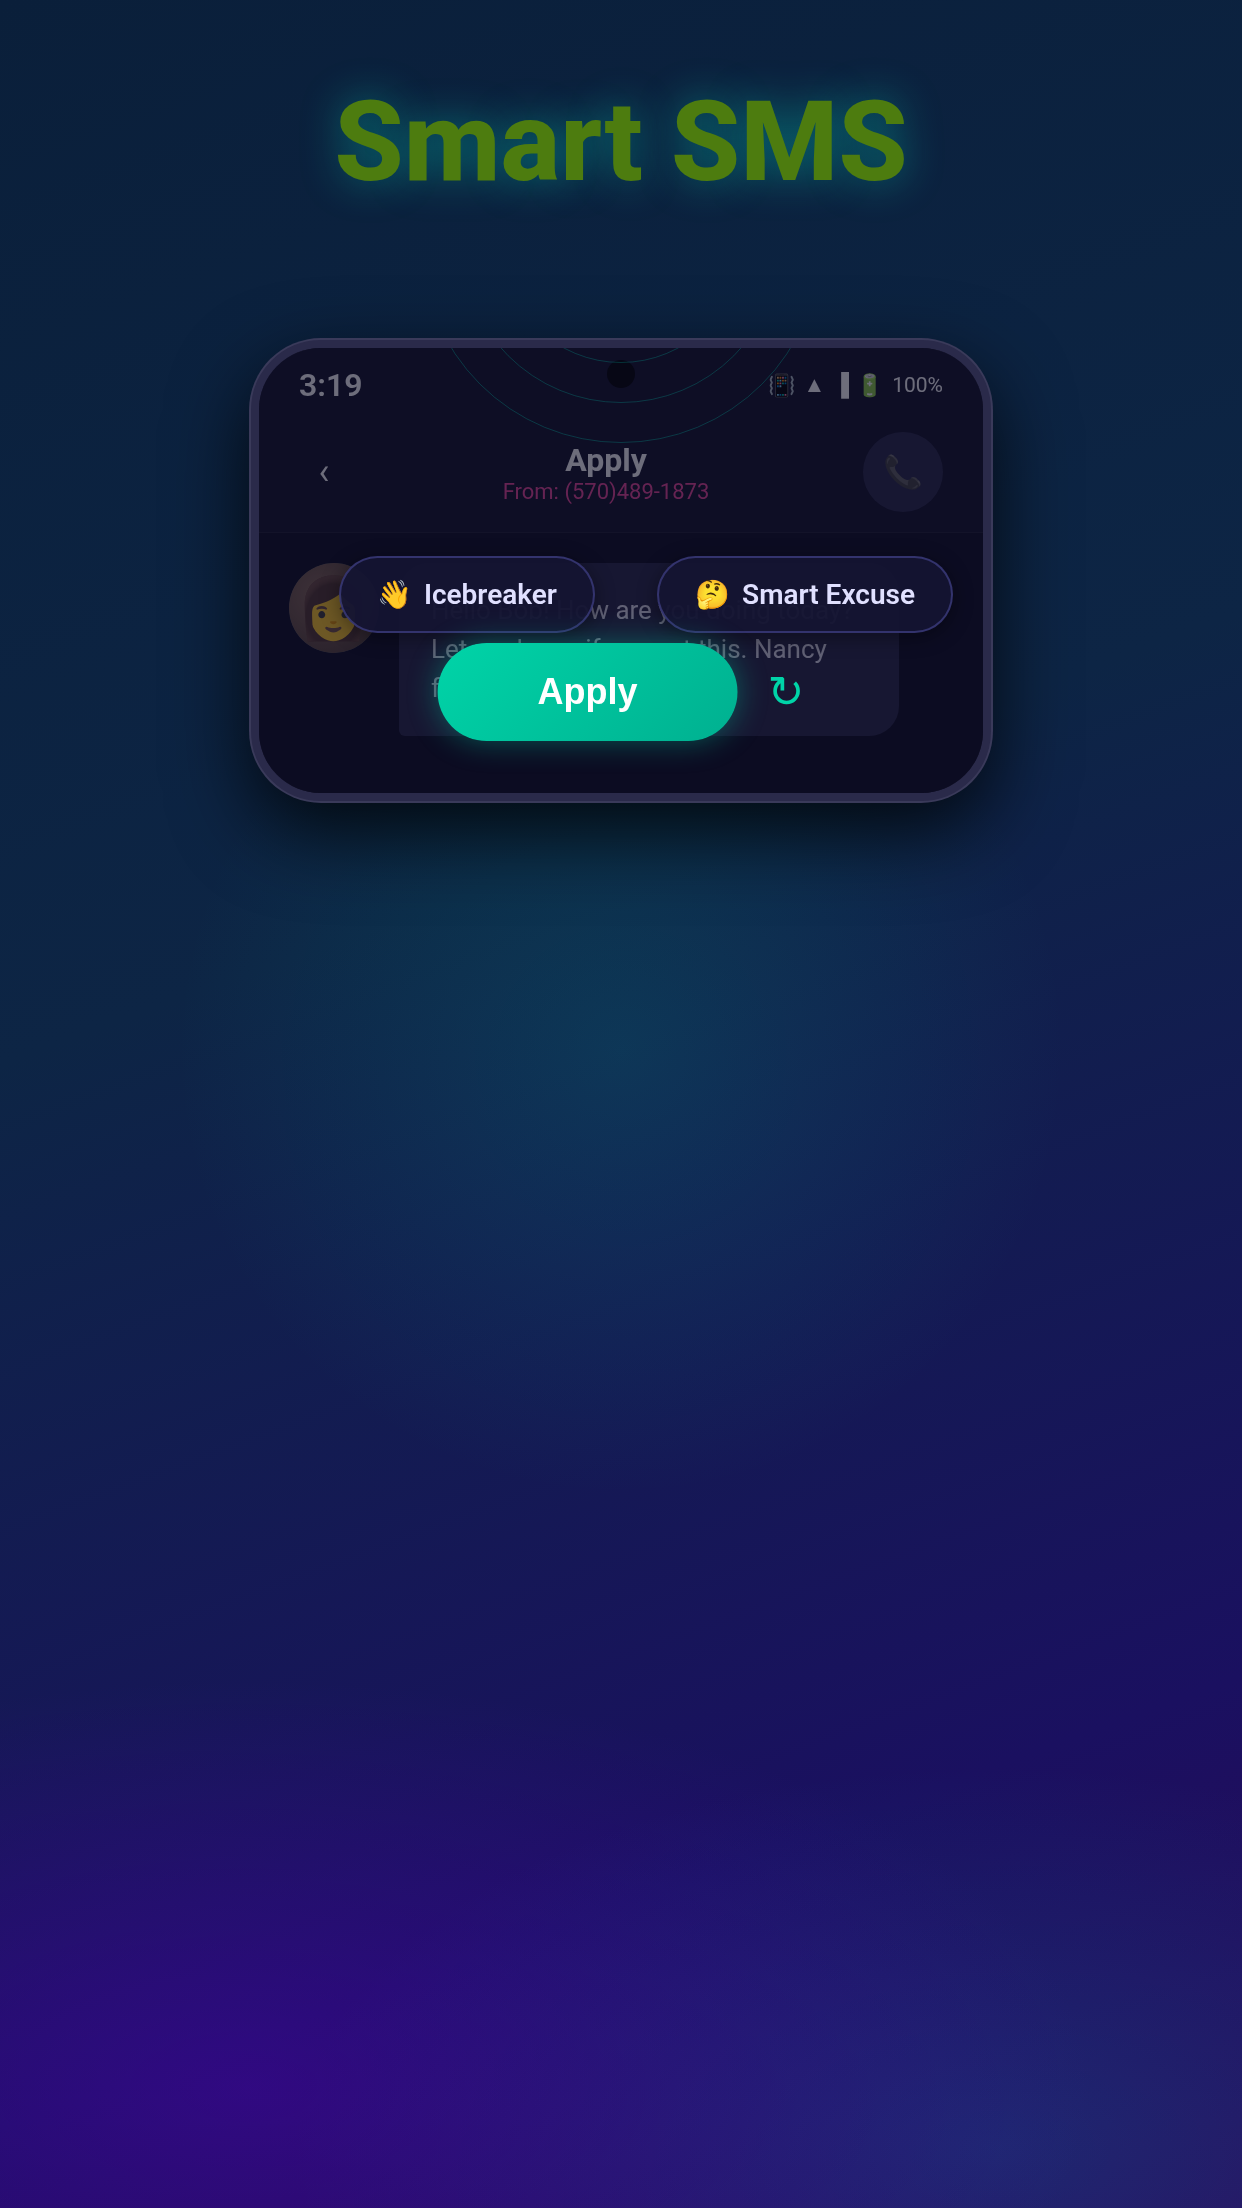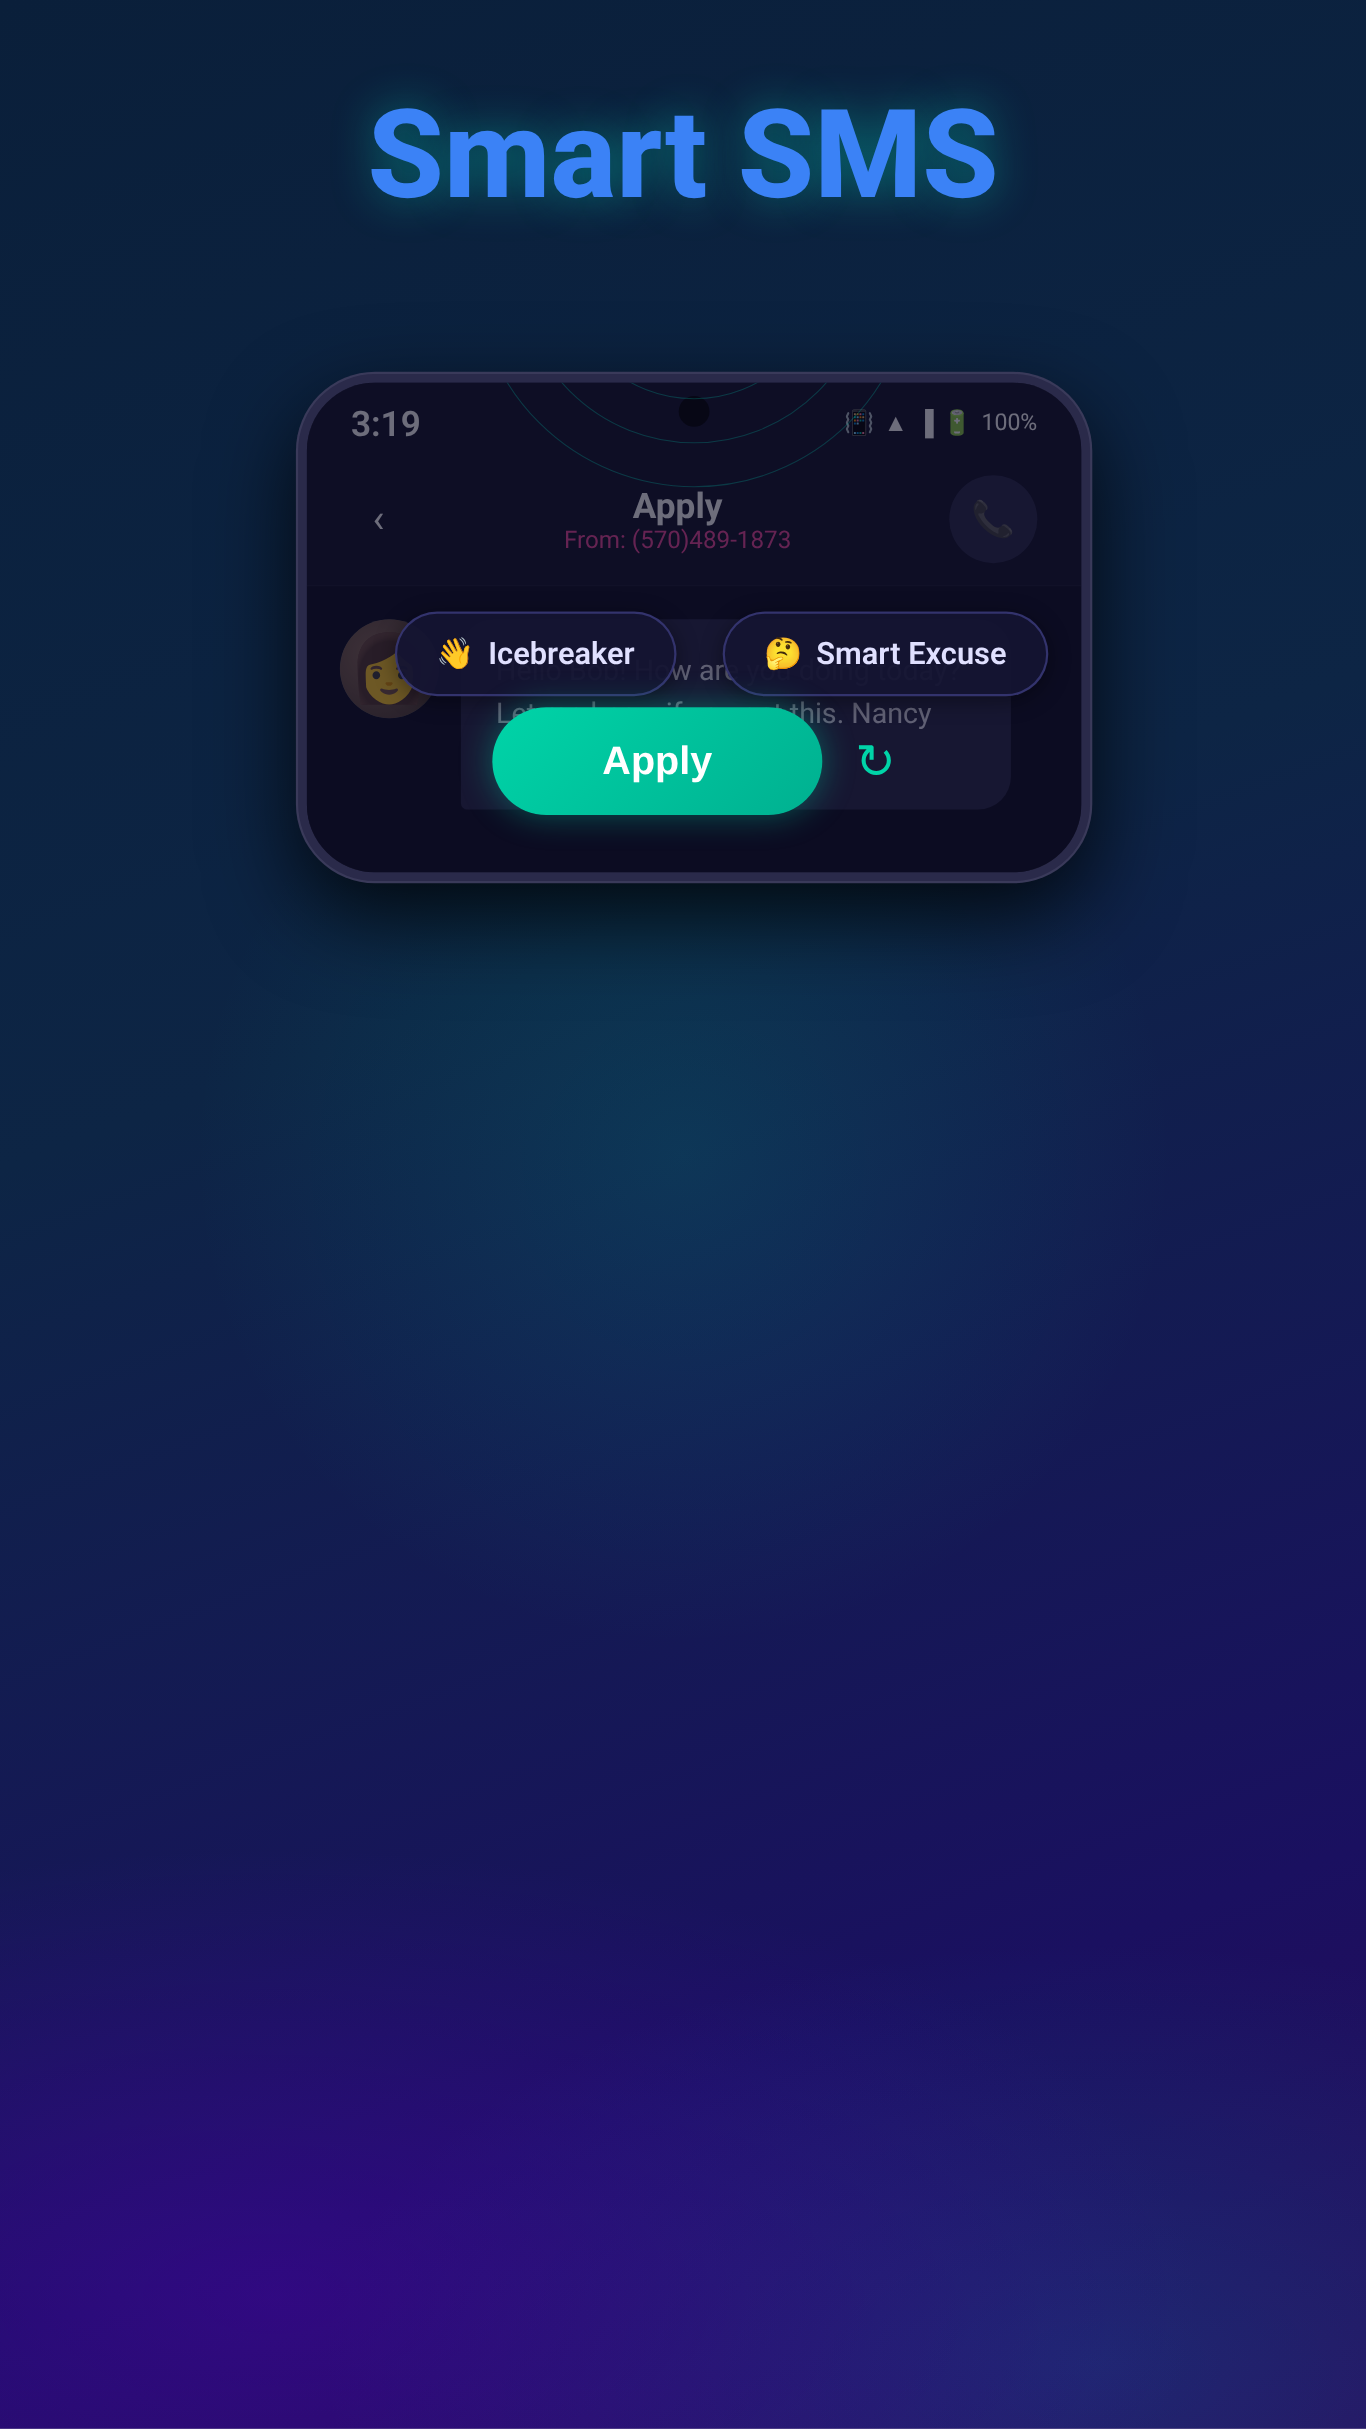--- a/index.html
+++ b/index.html
@@ -42,21 +42,21 @@
     .header-title {
       text-align: center;
       padding-top: 80px;
       position: relative;
       z-index: 10;
     }
 
     .header-title h1 {
       font-size: 112px;
       font-weight: 800;
-      color: #3b82f6;
+      color: #4d7c0f;
       line-height: 1.1;
       text-shadow: 0 0 40px rgba(0,229,200,0.4);
     }
 
     
     .phone-wrapper {
       position: absolute;
       top: 340px;
       left: 50%;
       transform: translateX(-50%);
@@ -67,21 +67,20 @@
     .phone-frame {
       background: #1a1a2e;
       border-radius: 70px;
       border: 8px solid #2a2a4a;
       box-shadow:
         0 0 0 2px #3a3a5a,
         0 30px 80px rgba(0,0,0,0.8),
         inset 0 0 0 1px rgba(255,255,255,0.05);
       overflow: hidden;
       position: relative;
-      margin-left: 20px;
     }
 
     
     .status-bar {
       display: flex;
       justify-content: space-between;
       align-items: center;
       padding: 18px 40px 8px;
       background: #12122a;
     }

